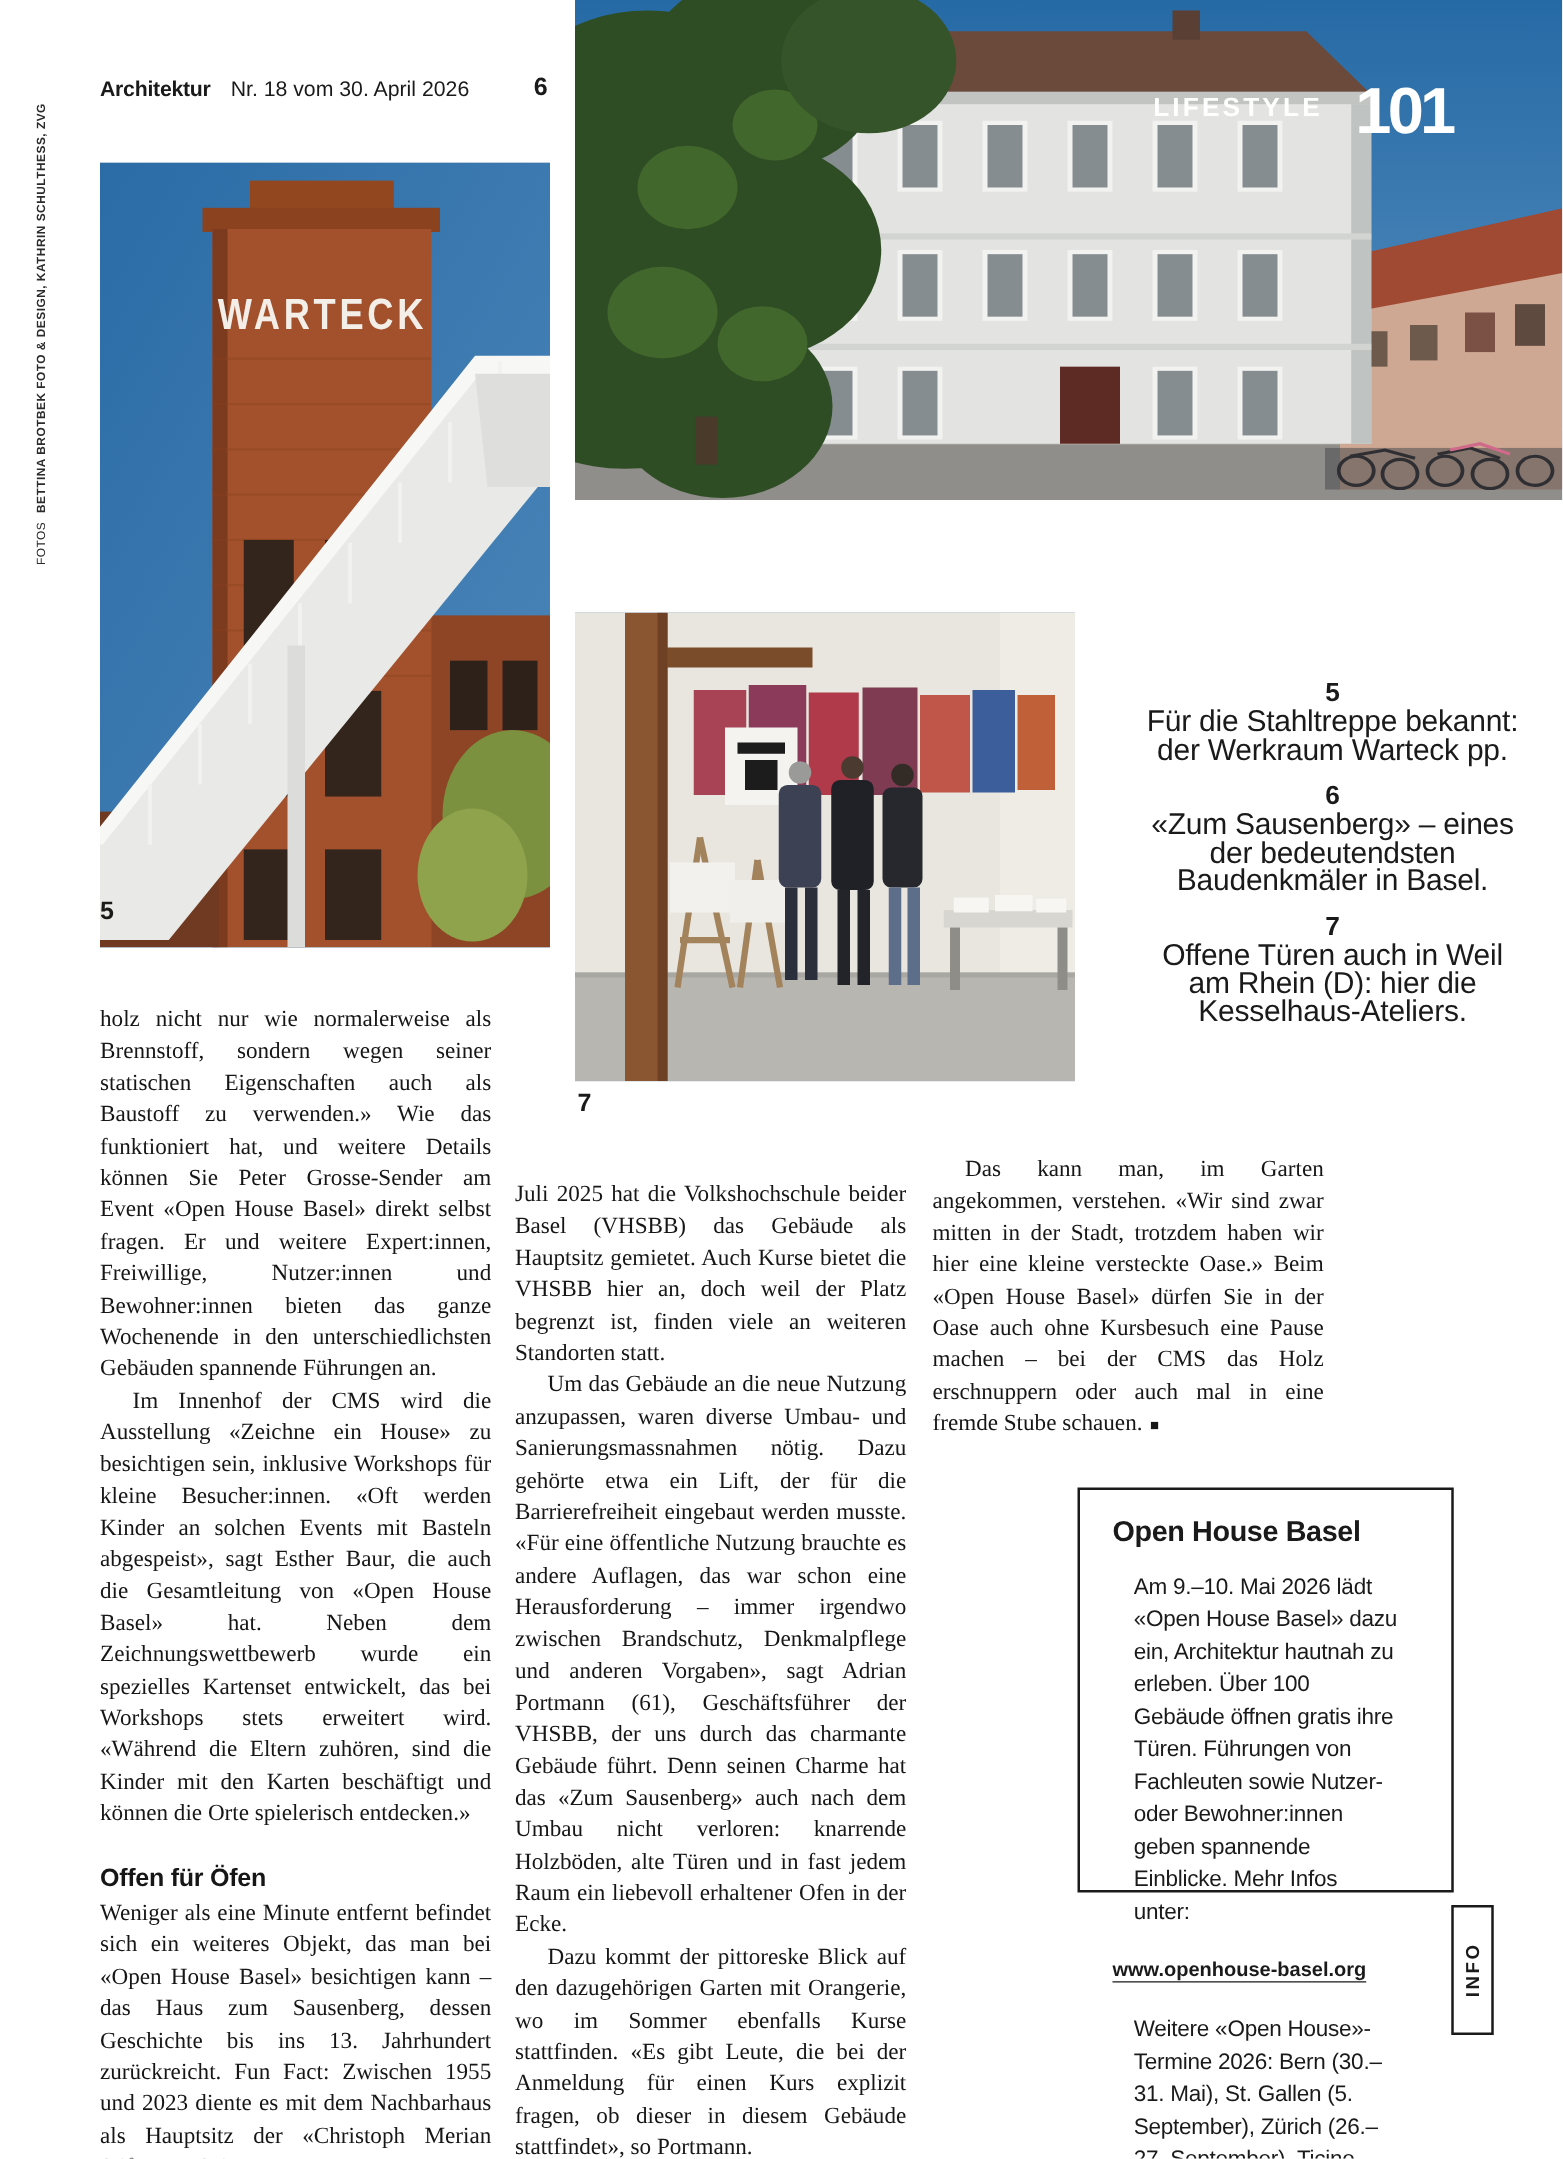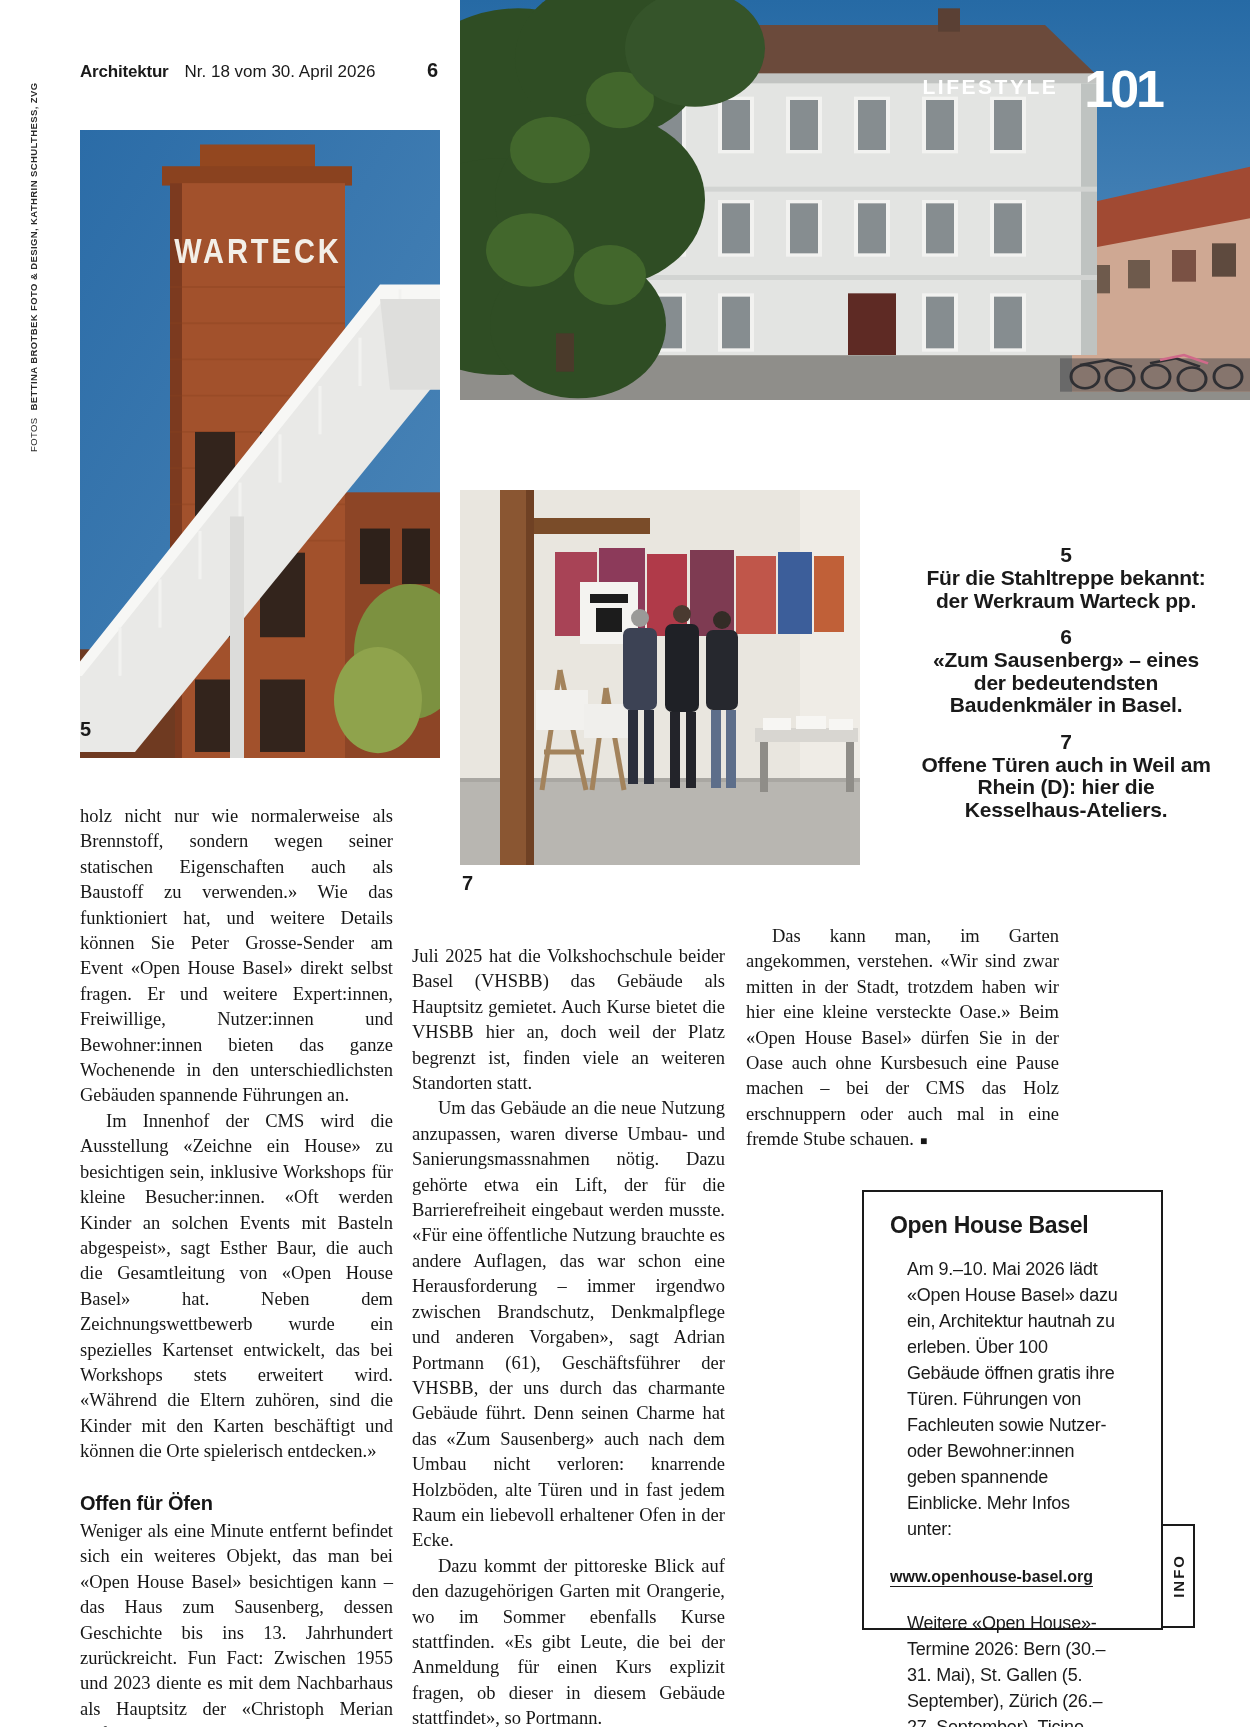--- a/index.html
+++ b/index.html
@@ -33,36 +33,36 @@
   .regmark { position:absolute; left:643px; top:26px; width:12px; height:12px; }
 
   .num-label { position:absolute; font-weight:700; font-size:20px; }
   .label5 { left:80px; top:718px; }
   .label7 { left:462px; top:872px; }
 
   
   .captions { position:absolute; left:916px; top:543px; width:300px; text-align:center; }
   .cap-num { font-weight:700; font-size:21px; margin-top:13px; line-height:24px; }
   .cap-num:first-child { margin-top:0; }
-  .cap-text { font-weight:700; font-size:21px; line-height:22.5px; letter-spacing:-0.2px; }
+  .cap-text { font-weight:400; font-size:24px; line-height:22.5px; letter-spacing:-0.2px; }
 
   
   .col { position:absolute; width:313px; font-family:"Liberation Serif",serif;
          font-size:18.5px; line-height:25.4px; text-align:justify; color:#161616; }
   .col p { margin:0; }
   .col p.indent { text-indent:26px; }
   .col1 { left:80px; top:804px; }
   .col2 { left:412px; top:944px; }
   .col3 { left:746px; top:924px; }
   .subhead { font-family:"Liberation Sans",sans-serif; font-size:20px; font-weight:700;
              margin:26px 0 3px 0; letter-spacing:-0.2px; }
   .endmark { font-family:"Liberation Sans",sans-serif; font-size:12px; padding-left:6px; }
 
   
-  .infobox { position:absolute; left:862px; top:1190px; width:301px; height:440px;
+  .infobox { position:absolute; left:862px; top:1190px; width:301px; height:324px;
              border:2px solid #1a1a1a; box-sizing:border-box; padding:20px 26px;
              background:#ffffff; }
   .infobox h2 { margin:0 0 12px 0; font-size:23px; font-weight:700; letter-spacing:-0.3px; }
   .infobox p { margin:17px; font-size:18px; line-height:26px; letter-spacing:-0.2px; }
   .infobox .link { display:inline-block; margin-top:9px; font-size:16px; font-weight:700;
                    color:#1a1a1a; text-underline-offset:4px; }
   .infobox .dates { margin-top:24px; }
   .info-tab { position:absolute; left:1161px; top:1524px; width:34px; height:104px;
               border:2px solid #1a1a1a; box-sizing:border-box; background:#ffffff;
               display:flex; align-items:center; justify-content:center; }

